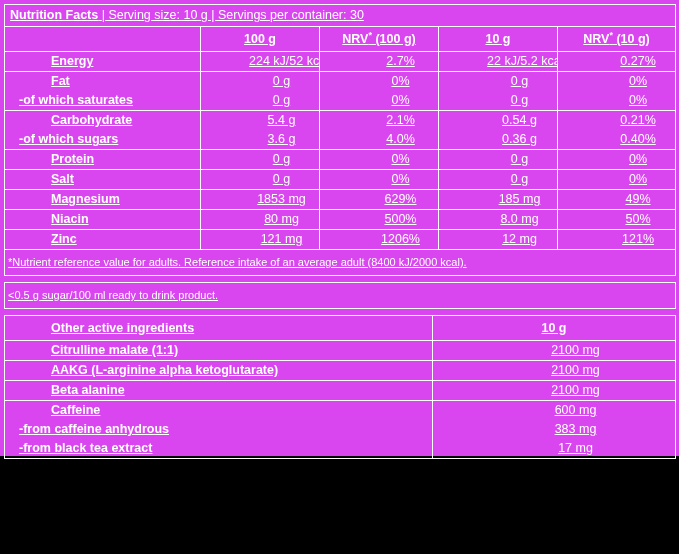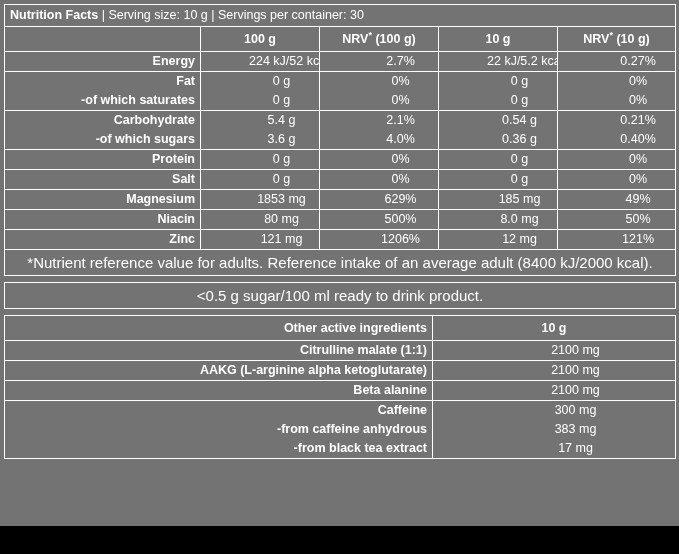--- a/index.html
+++ b/index.html
@@ -9,50 +9,51 @@
   }
   body {
     width: 679px;
     height: 554px;
     font-family: "Liberation Sans", sans-serif;
     color: #ffffff;
     overflow: hidden;
   }
   .page {
     width: 679px;
-    height: 526px;
+    height: 456px;
     box-sizing: border-box;
     padding: 4px 4px 0 4px;
-    background: #737373;
+    background: #d946ef;
+    text-decoration: underline;
   }
   table {
     border-collapse: collapse;
     width: 671px;
     table-layout: fixed;
   }
   td, th {
     border: 1px solid #ffffff;
     padding: 2px 5px;
     font-size: 12.5px;
     line-height: 15px;
     vertical-align: middle;
     white-space: nowrap;
     overflow: hidden;
   }
   .hdr-row td {
     height: 20px;
     margin-top: 6px;
   }
   .label {
-    text-align: right;
+    text-align: left;
     font-weight: bold;
     padding-left: 46px;
   }
   .label-sub {
-    text-align: right;
+    text-align: left;
     font-weight: bold;
     padding-left: 14px;
   }
   .num {
     text-align: center;
     font-weight: normal;
     padding-left: 48px;
   }
   .colhead {
     text-align: center;
@@ -60,24 +61,24 @@
   }
   .title-row td {
     text-align: left;
     font-weight: normal;
     padding: 3px 5px;
   }
   .title-strong {
     font-weight: bold;
   }
   .note td {
-    text-align: center;
+    text-align: left;
     font-weight: normal;
-    padding: 5px 15px;
-    font-size: 15px;
+    padding: 5px 3px;
+    font-size: 11px;
   }
   .spacer {
     height: 6px;
     border: none;
   }
   .c1 { width: 196px; }
   .c2 { width: 119px; }
   .c3 { width: 119px; }
   .c4 { width: 119px; }
   .c5 { width: 118px; }
@@ -229,21 +230,21 @@
       <tr>
         <td class="label">AAKG (L-arginine alpha ketoglutarate)</td>
         <td class="num">2100 mg</td>
       </tr>
       <tr>
         <td class="label">Beta alanine</td>
         <td class="num">2100 mg</td>
       </tr>
       <tr class="grp-top">
         <td class="label">Caffeine</td>
-        <td class="num">300 mg</td>
+        <td class="num">600 mg</td>
       </tr>
       <tr class="grp-mid">
         <td class="label-sub">-from caffeine anhydrous</td>
         <td class="num">383 mg</td>
       </tr>
       <tr class="grp-bot">
         <td class="label-sub">-from black tea extract</td>
         <td class="num">17 mg</td>
       </tr>
     </tbody>

